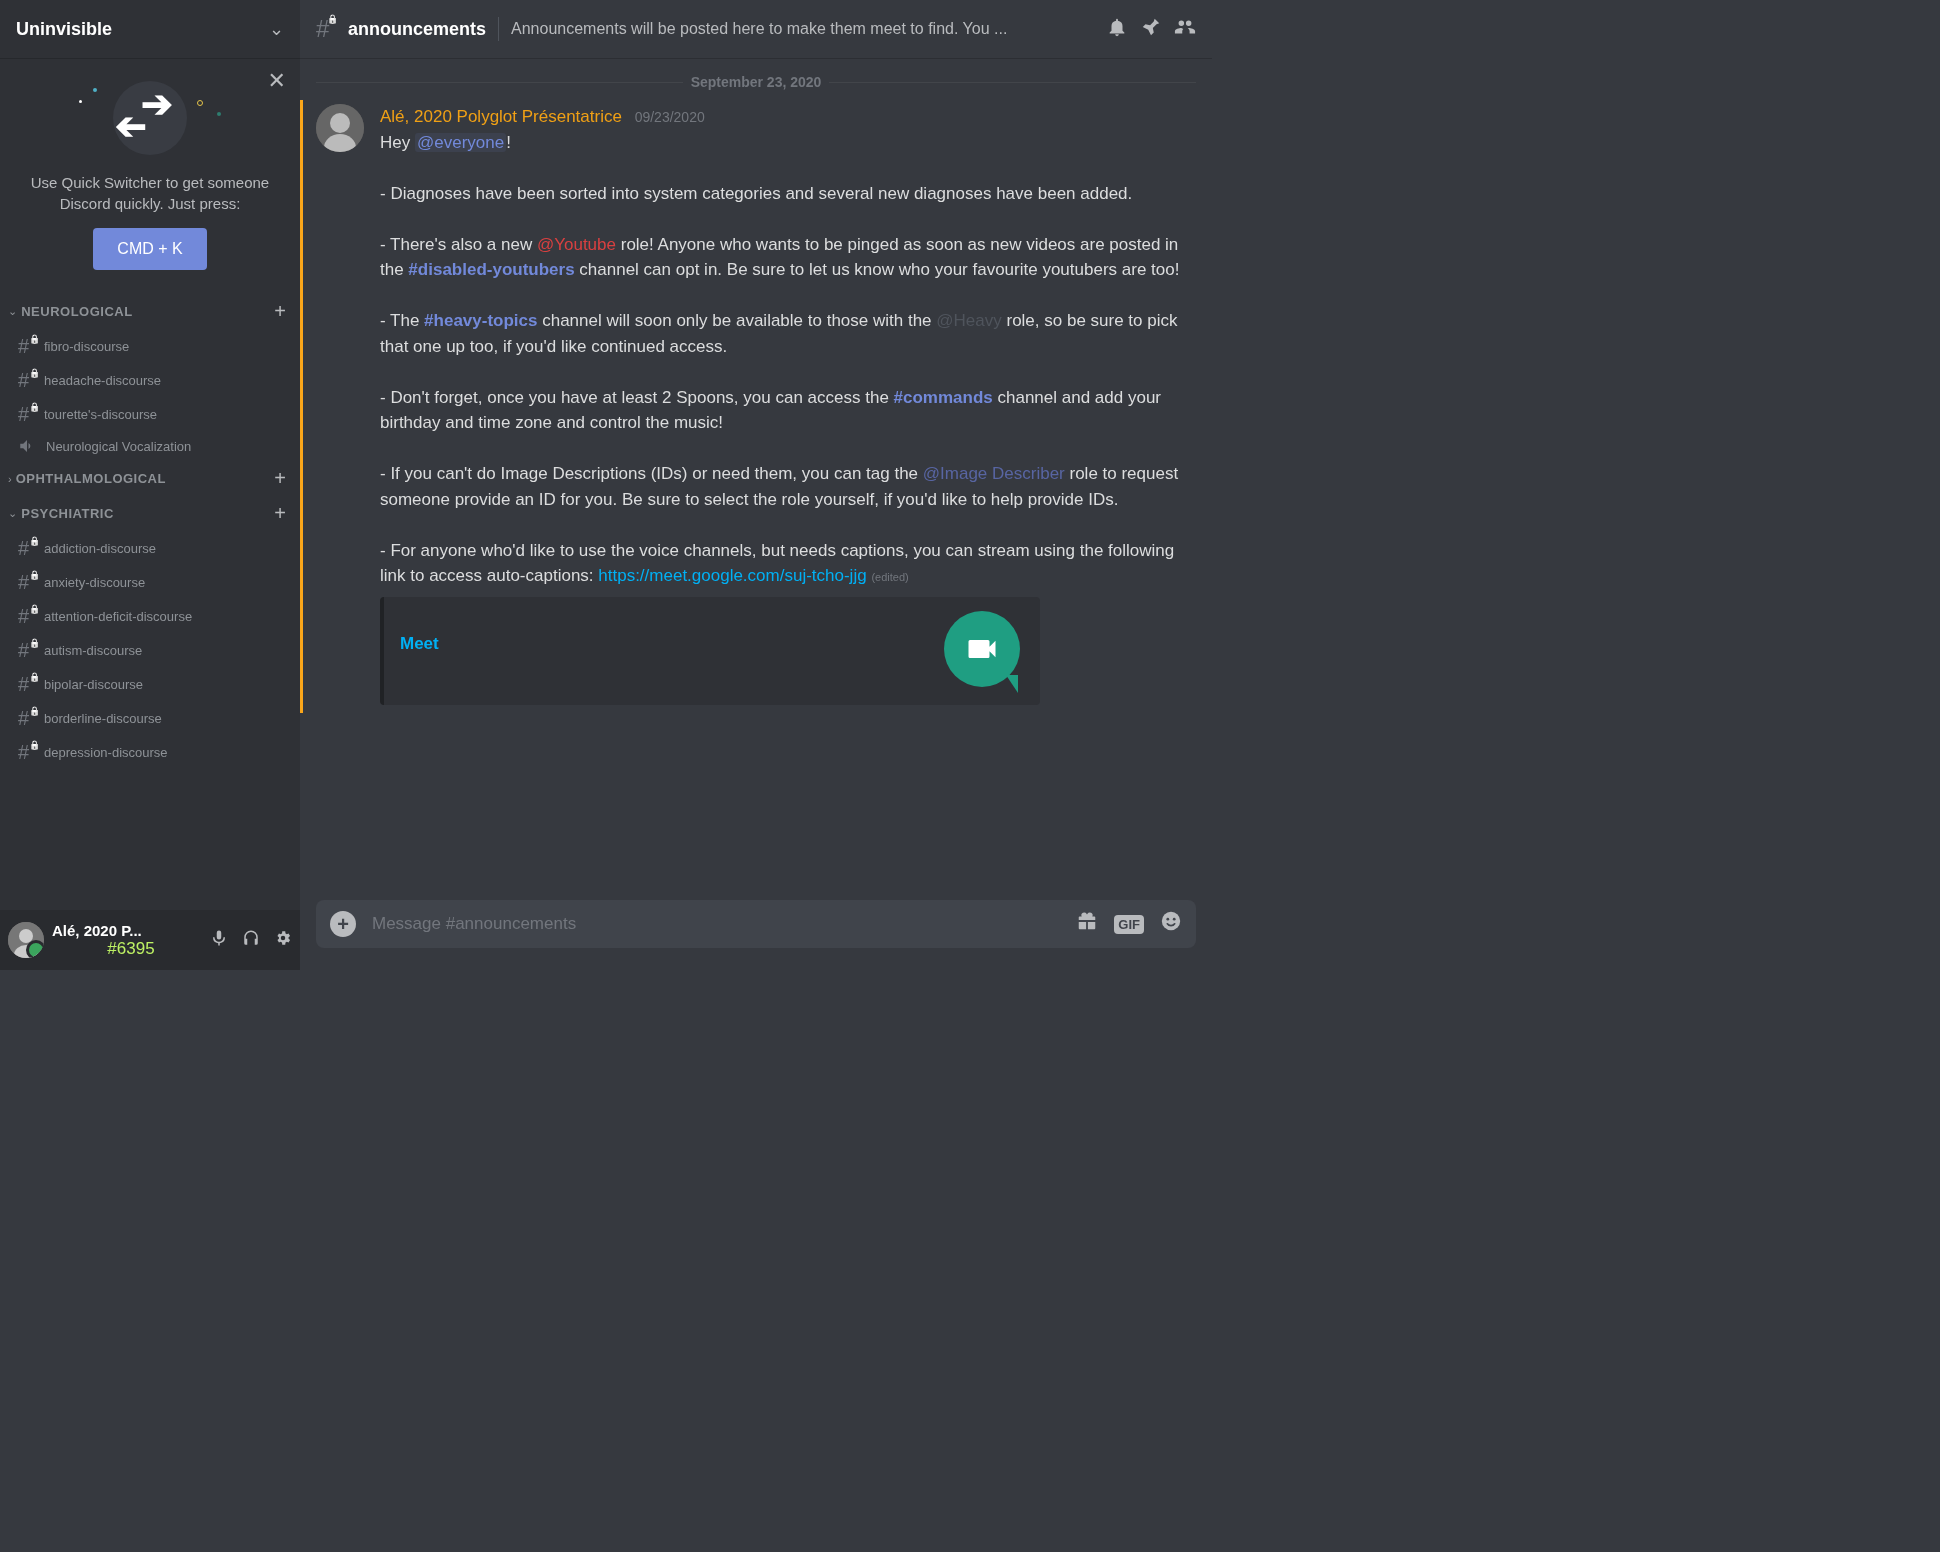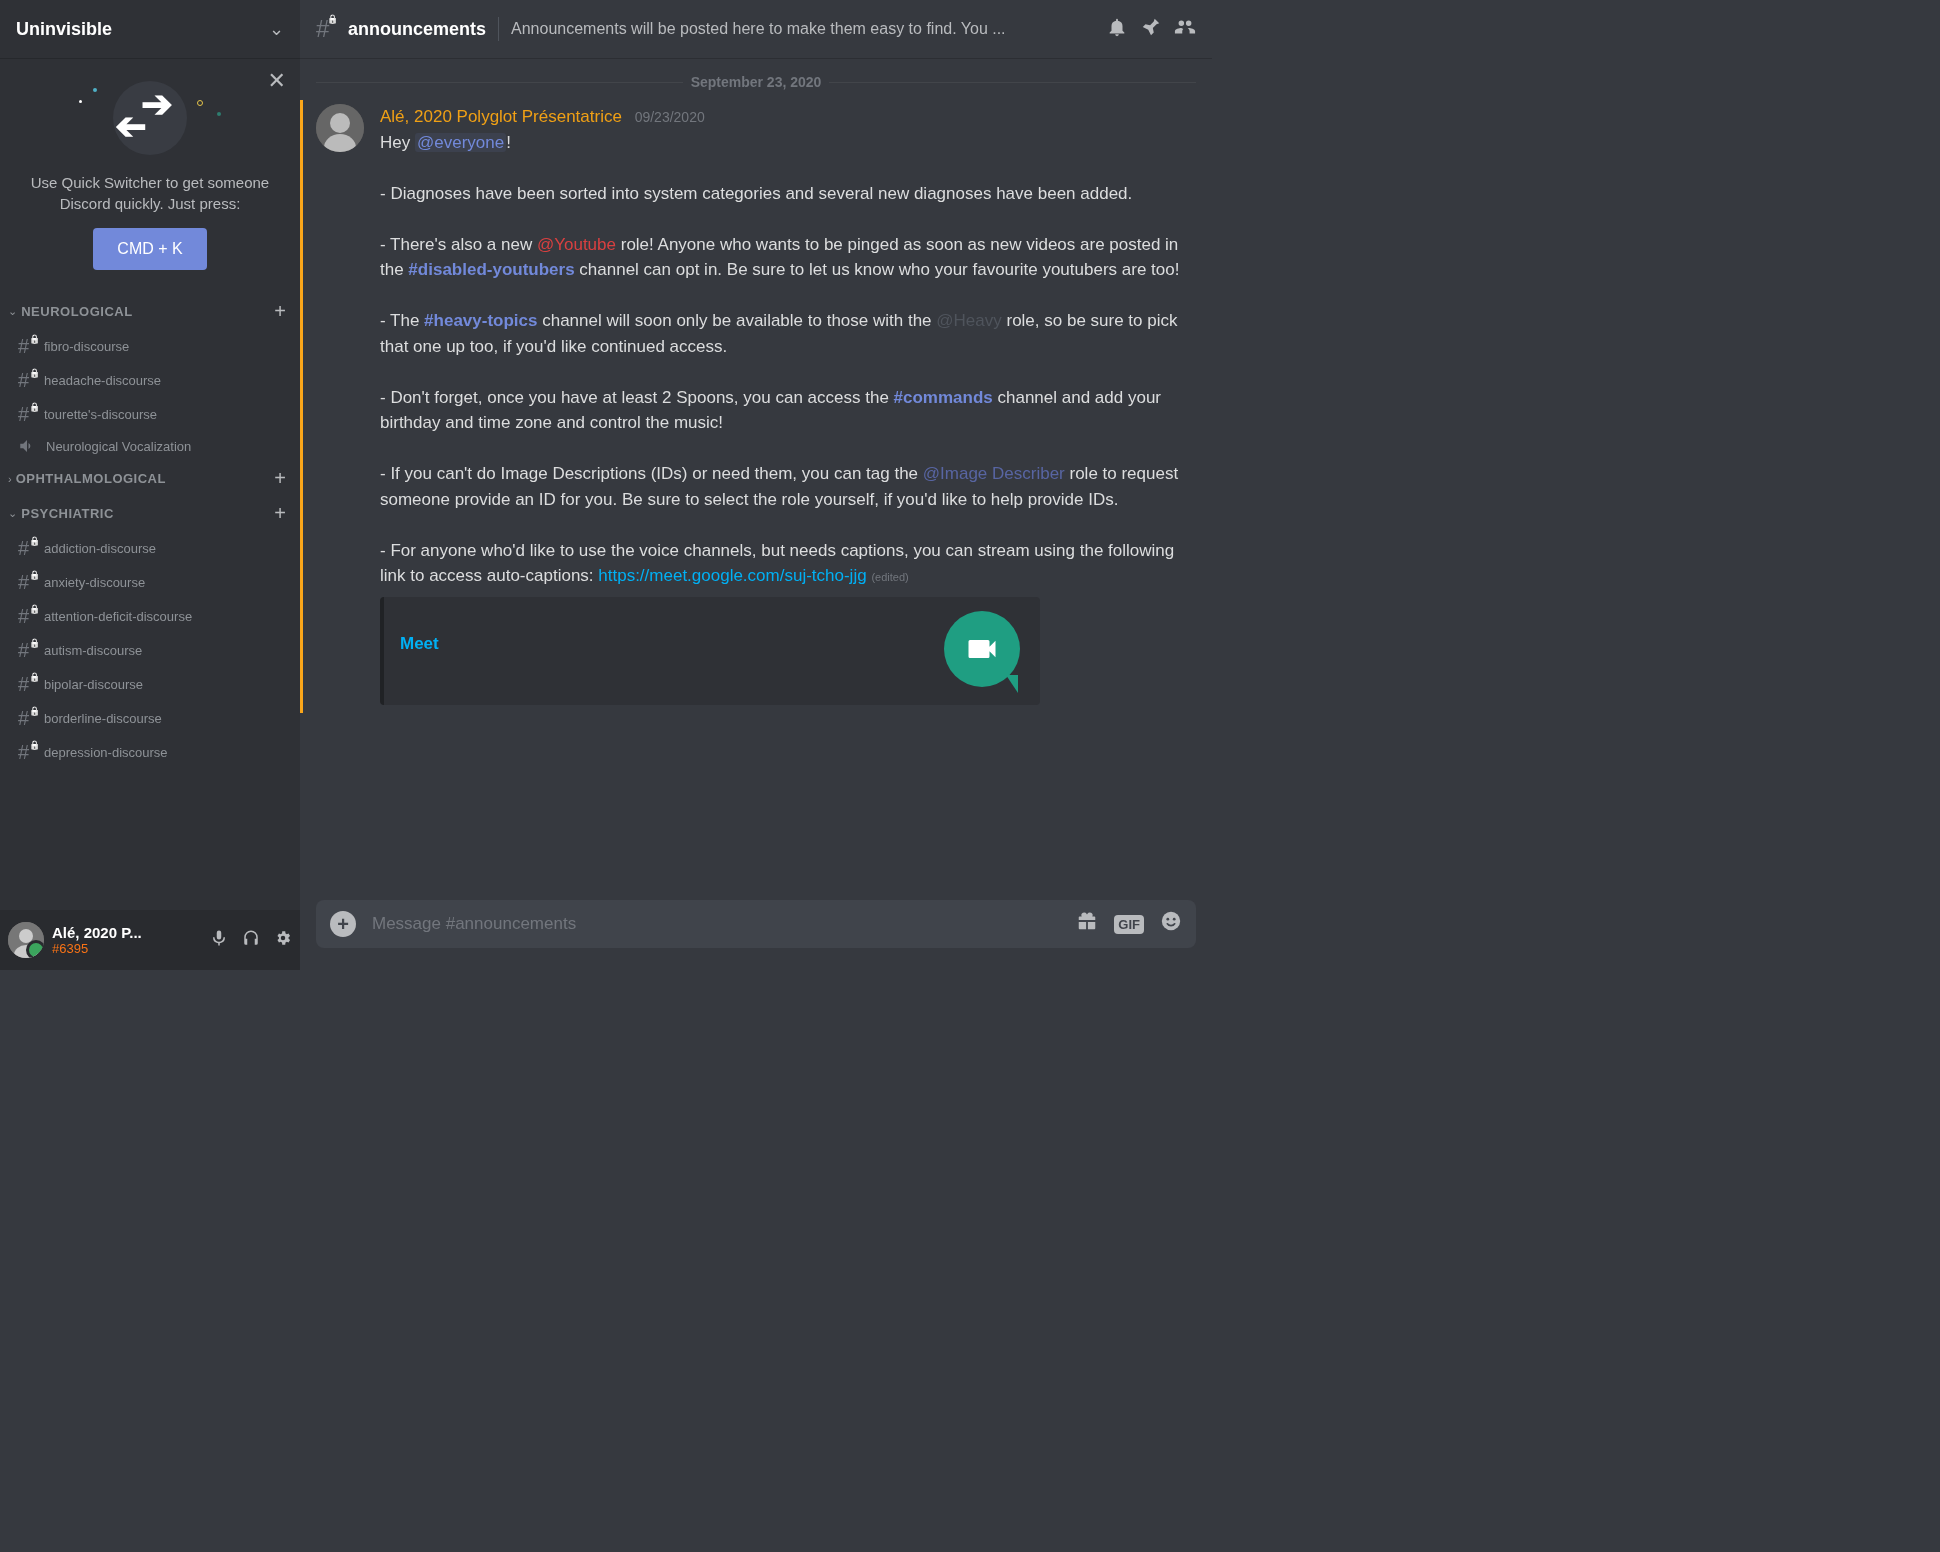--- a/index.html
+++ b/index.html
@@ -119,21 +119,21 @@
   .avatar-small::after {
     content: "";
     position: absolute;
     right: -2px; bottom: -2px;
     width: 14px; height: 14px; border-radius: 50%;
     background: #3ba55d;
     border: 3px solid #292b2f;
   }
   .user-info { flex: 1; overflow: hidden; }
   .user-name { color: #fff; font-size: 15px; font-weight: 600; white-space: nowrap; overflow: hidden; text-overflow: ellipsis; }
-  .user-tag { color: #f97316; font-size: 13px; }
+  .user-tag { color: #bef264; font-size: 17px; text-align: center; }
   .user-icons { display: flex; gap: 14px; color: #b9bbbe; font-size: 18px; }
   .main {
     flex: 1;
     display: flex;
     flex-direction: column;
     height: 100%;
     background: #36393f;
   }
   .chan-header {
     height: 58px;
@@ -382,21 +382,21 @@
       </span>
     </div>
   </div>
 </div>
 
 <div class="main">
   <div class="chan-header">
     <span class="hash lock-hash">#</span>
     <span class="title">announcements</span>
     <div class="divider"></div>
-    <span class="topic">Announcements will be posted here to make them easy to find. You ...</span>
+    <span class="topic">Announcements will be posted here to make them meet to find. You ...</span>
     <span class="hicon">
       <svg width="22" height="22" viewBox="0 0 24 24" fill="currentColor">
           <path d="M12 22a2 2 0 002-2h-4a2 2 0 002 2zm6-6V11a6 6 0 00-5-5.9V4a1 1 0 10-2 0v1.1A6 6 0 006 11v5l-2 2v1h16v-1z"></path>
         </svg>
     </span>
     <span class="hicon">
       <svg width="22" height="22" viewBox="0 0 24 24" fill="currentColor">
           <path d="M16 3l5 5-3 1-4 4 1 5-3 3-3-6-6-3 3-3 5 1 4-4z"></path>
         </svg>
     </span>

